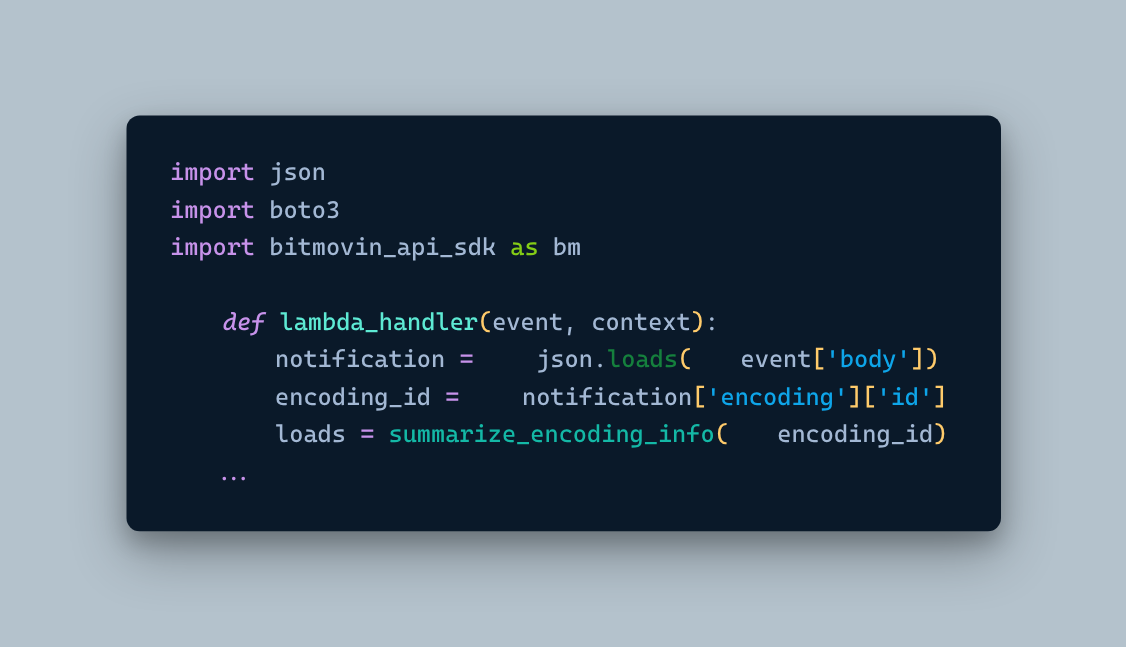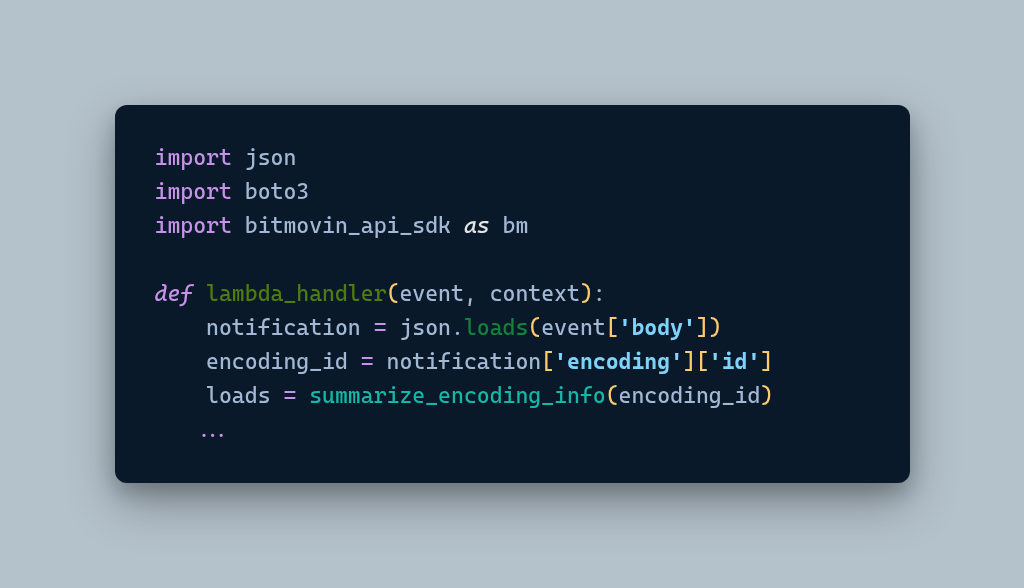--- a/index.html
+++ b/index.html
@@ -30,57 +30,57 @@
       white-space: pre;
       color: #8da4bd;
     }
     .keyword {
       color: #c792ea;
     }
     .module {
       color: #a3b8d4;
     }
     .as-kw {
-      color: #e5e5e5;
-      font-style: italic;
+      color: #84cc16;
     }
     .def-kw {
       color: #c792ea;
       font-style: italic;
+      margin-left: 48px;
     }
     .func-name {
-      color: #4d7c0f;
+      color: #5eead4;
     }
     .param {
       color: #a3b8d4;
     }
     .paren {
       color: #ffcb6b;
     }
     .bracket {
       color: #ffcb6b;
     }
     .colon {
       color: #a3b8d4;
     }
     .var {
       color: #a3b8d4;
+      margin-left: 44px;
     }
     .op {
       color: #c792ea;
     }
     .method {
       color: #15803d;
     }
     .dot {
       color: #a3b8d4;
     }
     .string {
-      color: #7dd3fc;
-      font-weight: bold;
+      color: #0ea5e9;
     }
     .call {
       color: #14b8a6;
     }
     .ellipsis {
       color: #c792ea;
     }
   </style>
 </head>
 <body>

